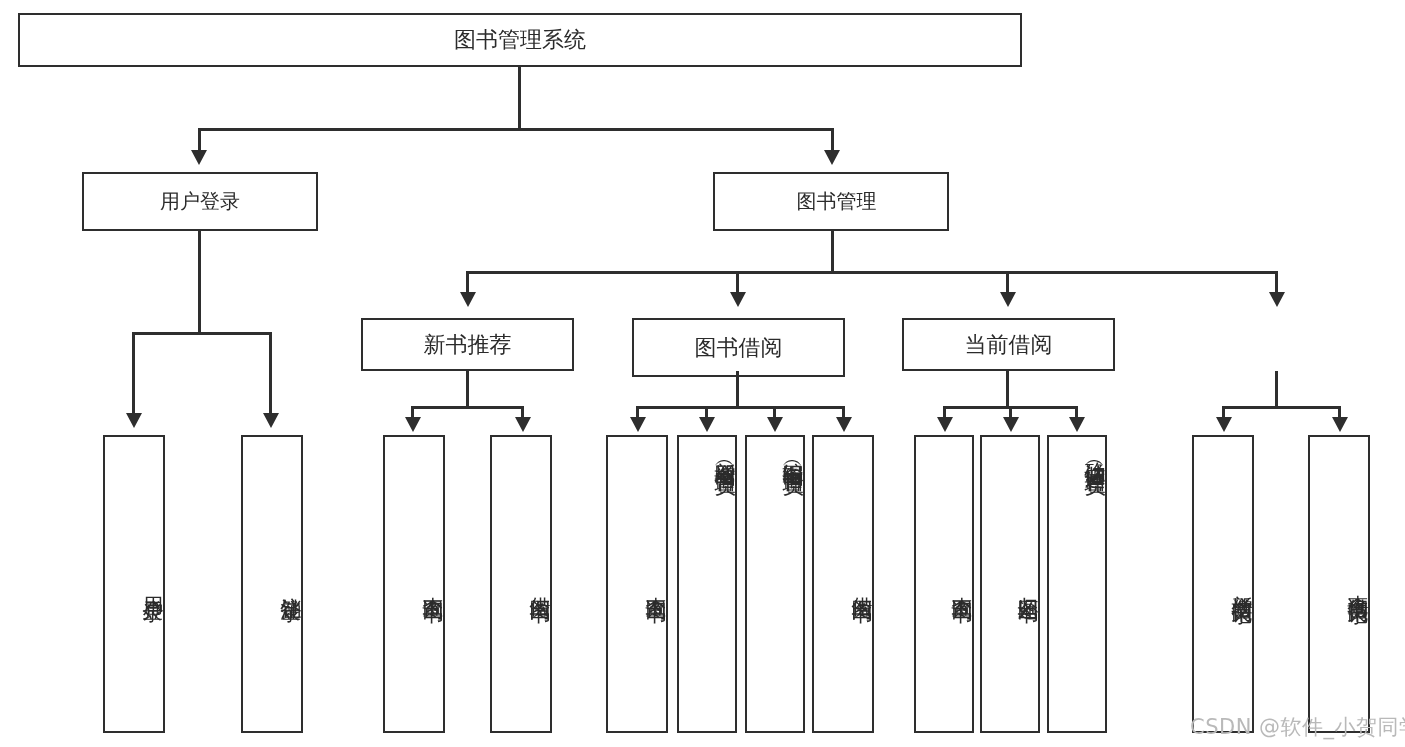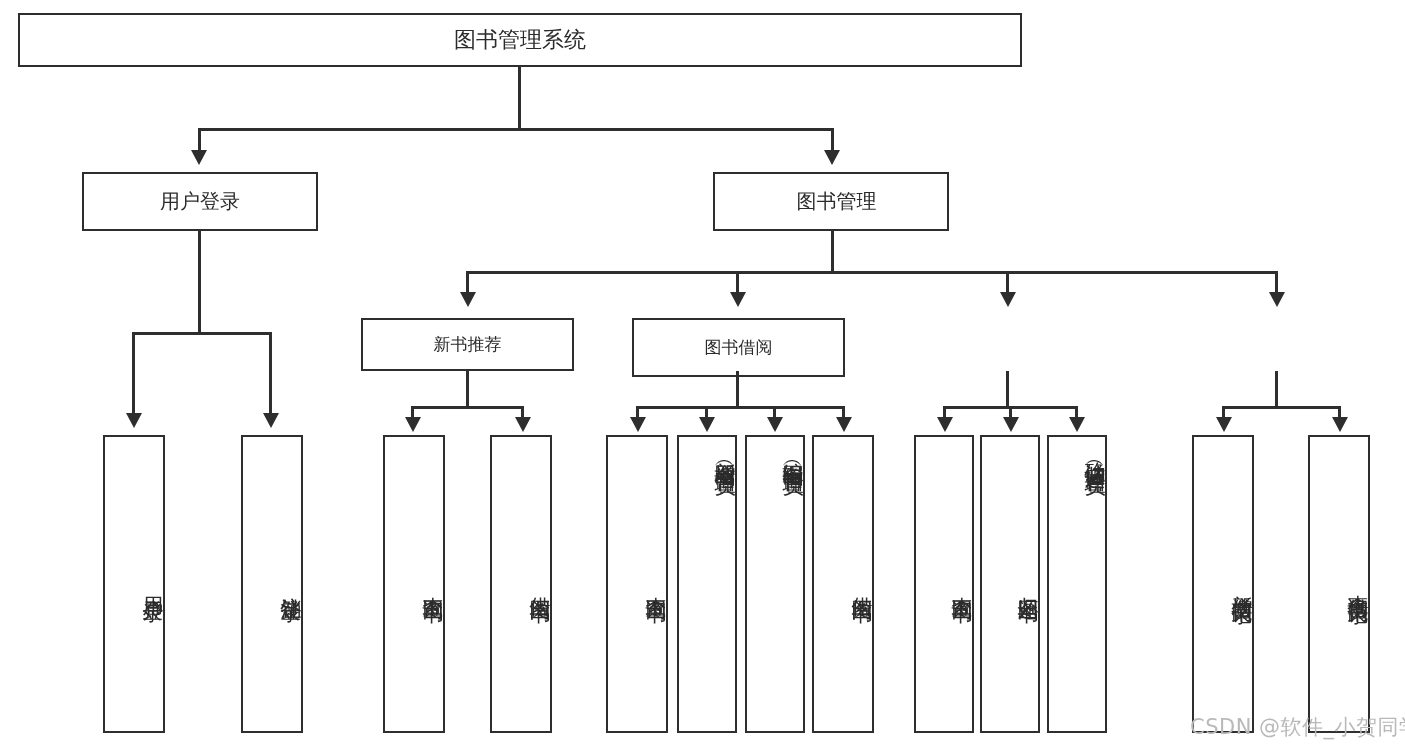--- a/index.html
+++ b/index.html
@@ -23,21 +23,21 @@
     background:#ffffff;
     color:#2b2b2b;
     display:flex;
     align-items:center;
     justify-content:center;
     text-align:center;
     line-height:1.15;
   }
   .node.root{ font-size:22px; }
   .node.level1{ font-size:20px; }
-  .node.level2{ font-size:17px; }
+  .node.level2{ font-size:22px; }
 
   
   .leaf{
     position:absolute;
     box-sizing:border-box;
     border:2px solid #2e2e2e;
     background:#ffffff;
     color:#2b2b2b;
     font-size:21px;
     overflow:hidden;
@@ -129,20 +129,23 @@
   <div class="arrow" style="left:1000px;top:292px;"></div>
   <div class="edge v" style="left:1275px;top:271px;width:3px;height:24px;"></div>
   <div class="arrow" style="left:1269px;top:292px;"></div>
 
   <div class="node level2" style="left:361px;top:318px;width:213px;height:53px;">
     <span>新书推荐</span>
   </div>
   <div class="node level2" style="left:632px;top:318px;width:213px;height:59px;">
     <span>图书借阅</span>
   </div>
+  <div class="node level2" style="left:902px;top:318px;width:213px;height:53px;">
+    <span>当前借阅</span>
+  </div>
 
   <div class="edge v" style="left:466px;top:371px;width:3px;height:38px;"></div>
   <div class="edge h" style="left:411px;top:406px;width:113px;height:3px;"></div>
   <div class="edge v" style="left:411px;top:406px;width:3px;height:14px;"></div>
   <div class="arrow" style="left:405px;top:417px;"></div>
   <div class="edge v" style="left:521px;top:406px;width:3px;height:14px;"></div>
   <div class="arrow" style="left:515px;top:417px;"></div>
 
   <div class="edge v" style="left:736px;top:371px;width:3px;height:38px;"></div>
   <div class="edge h" style="left:636px;top:406px;width:209px;height:3px;"></div>

